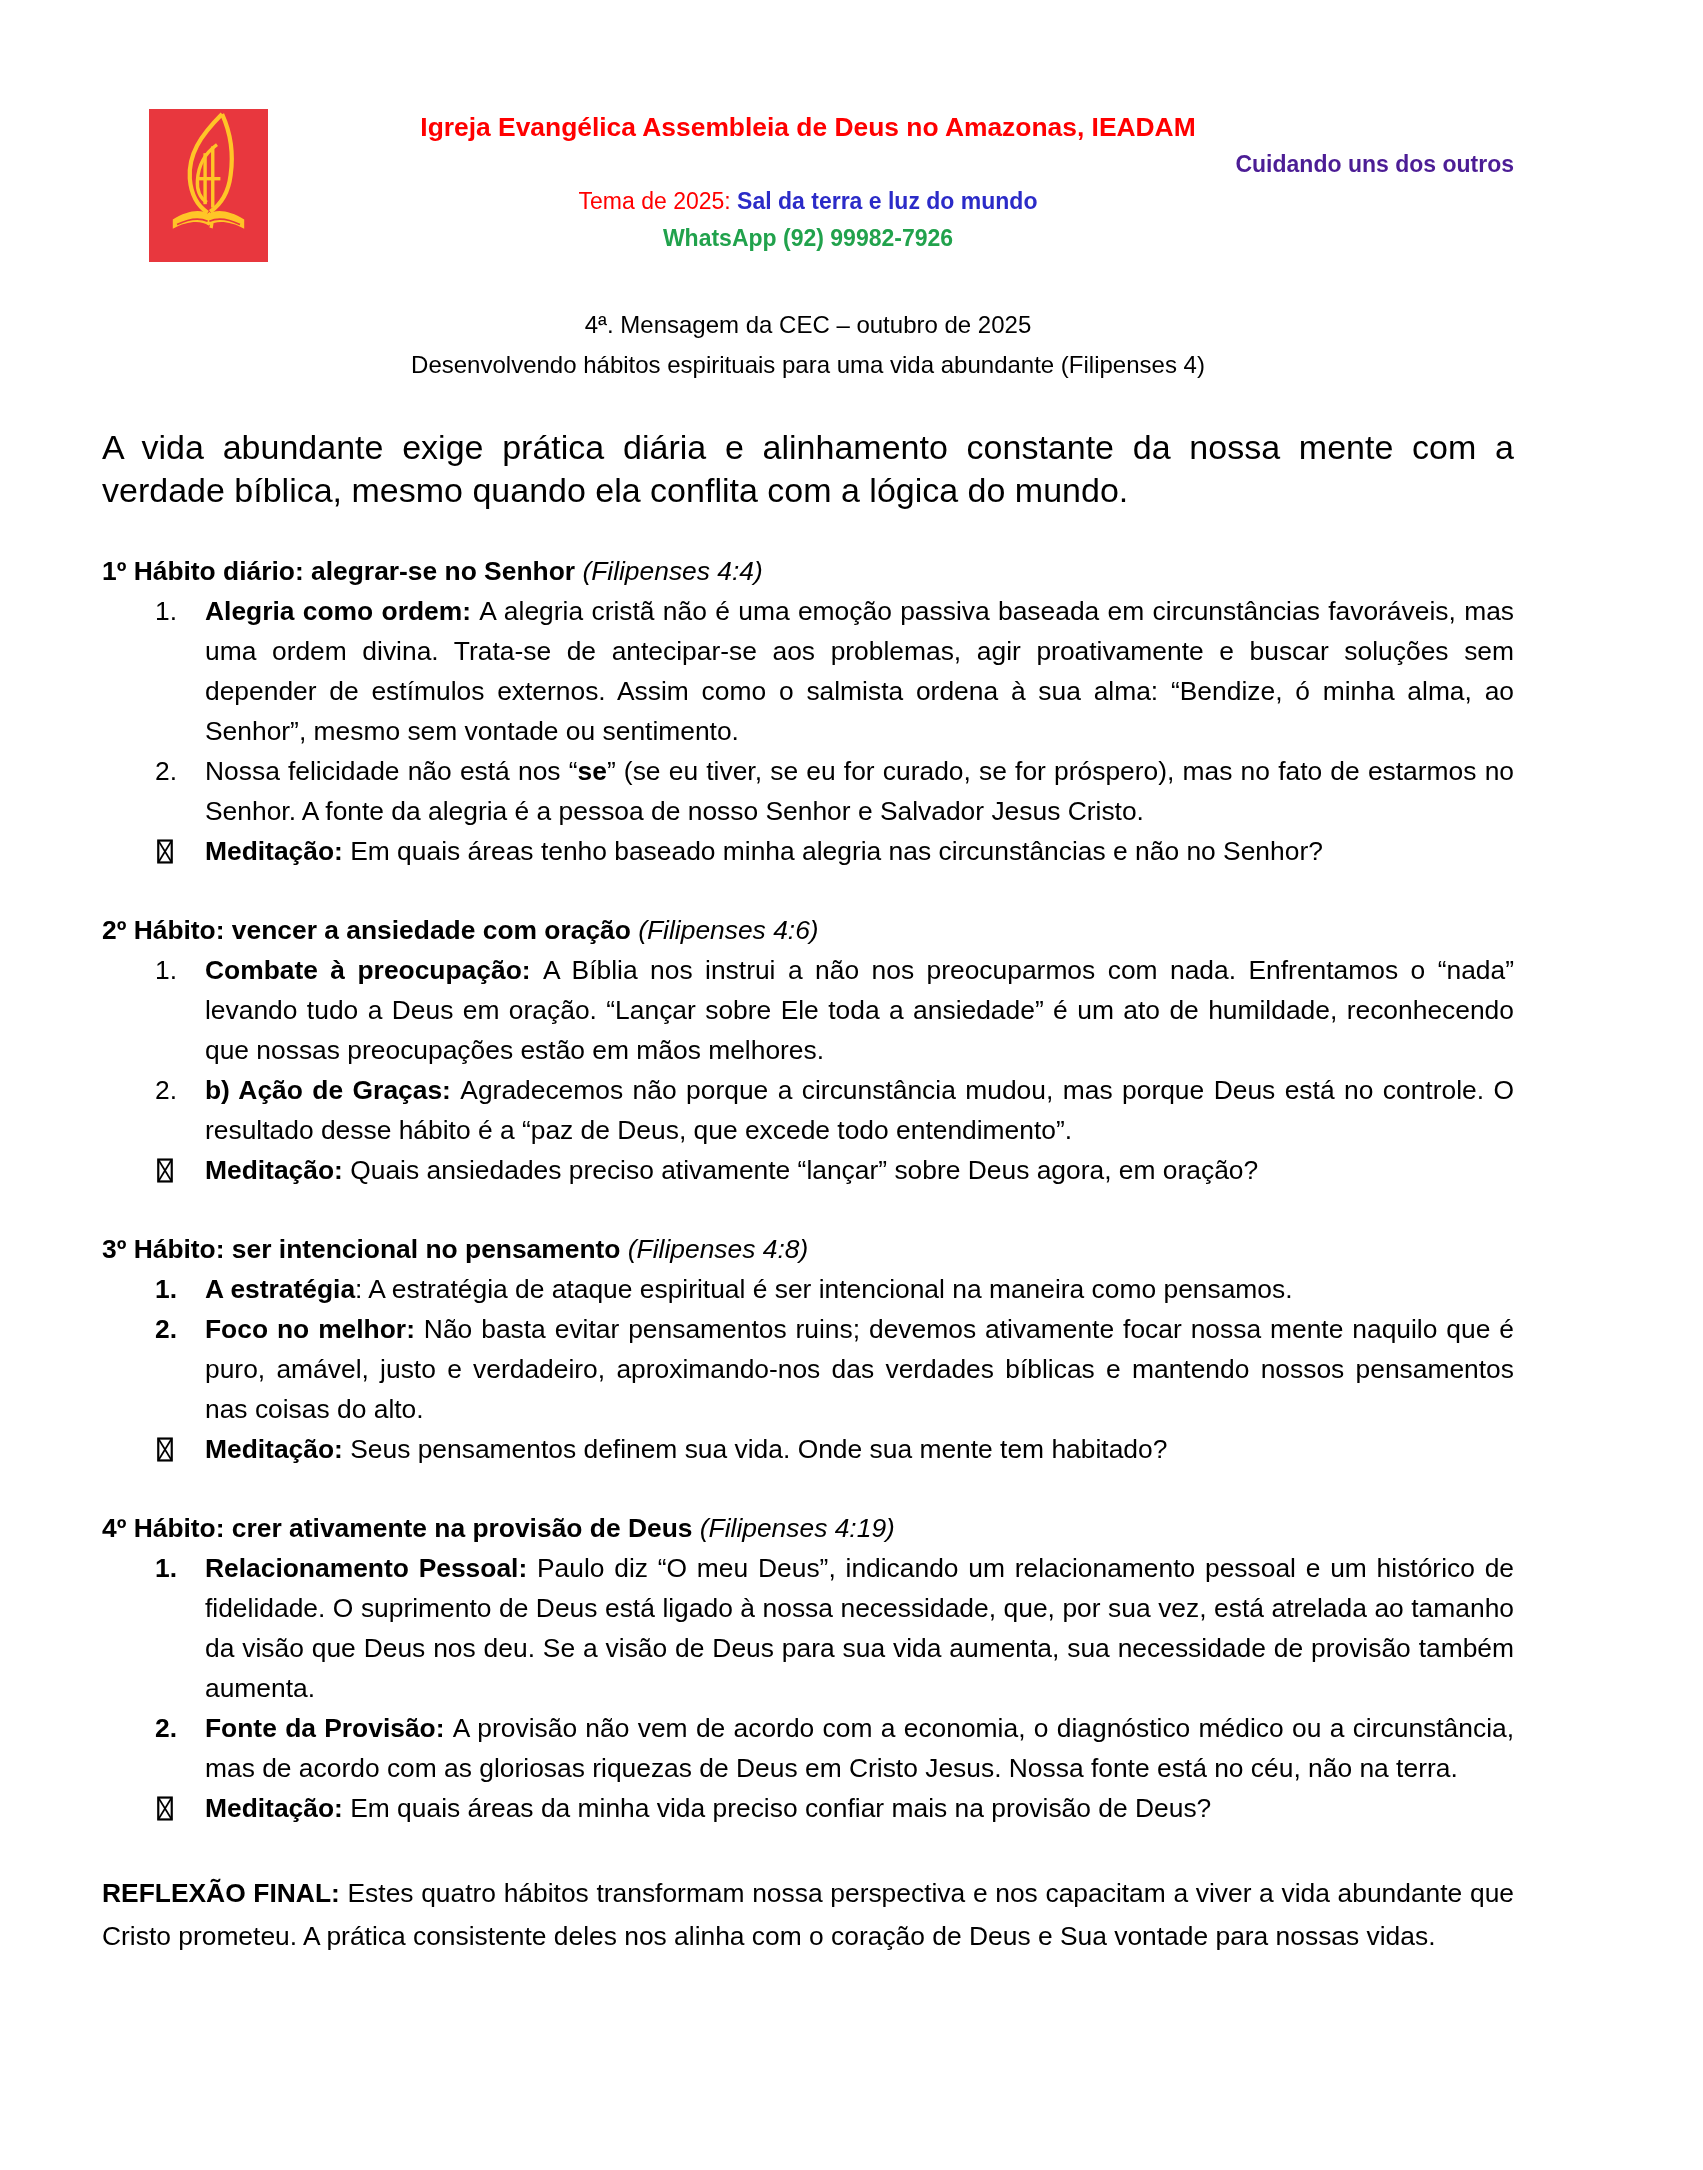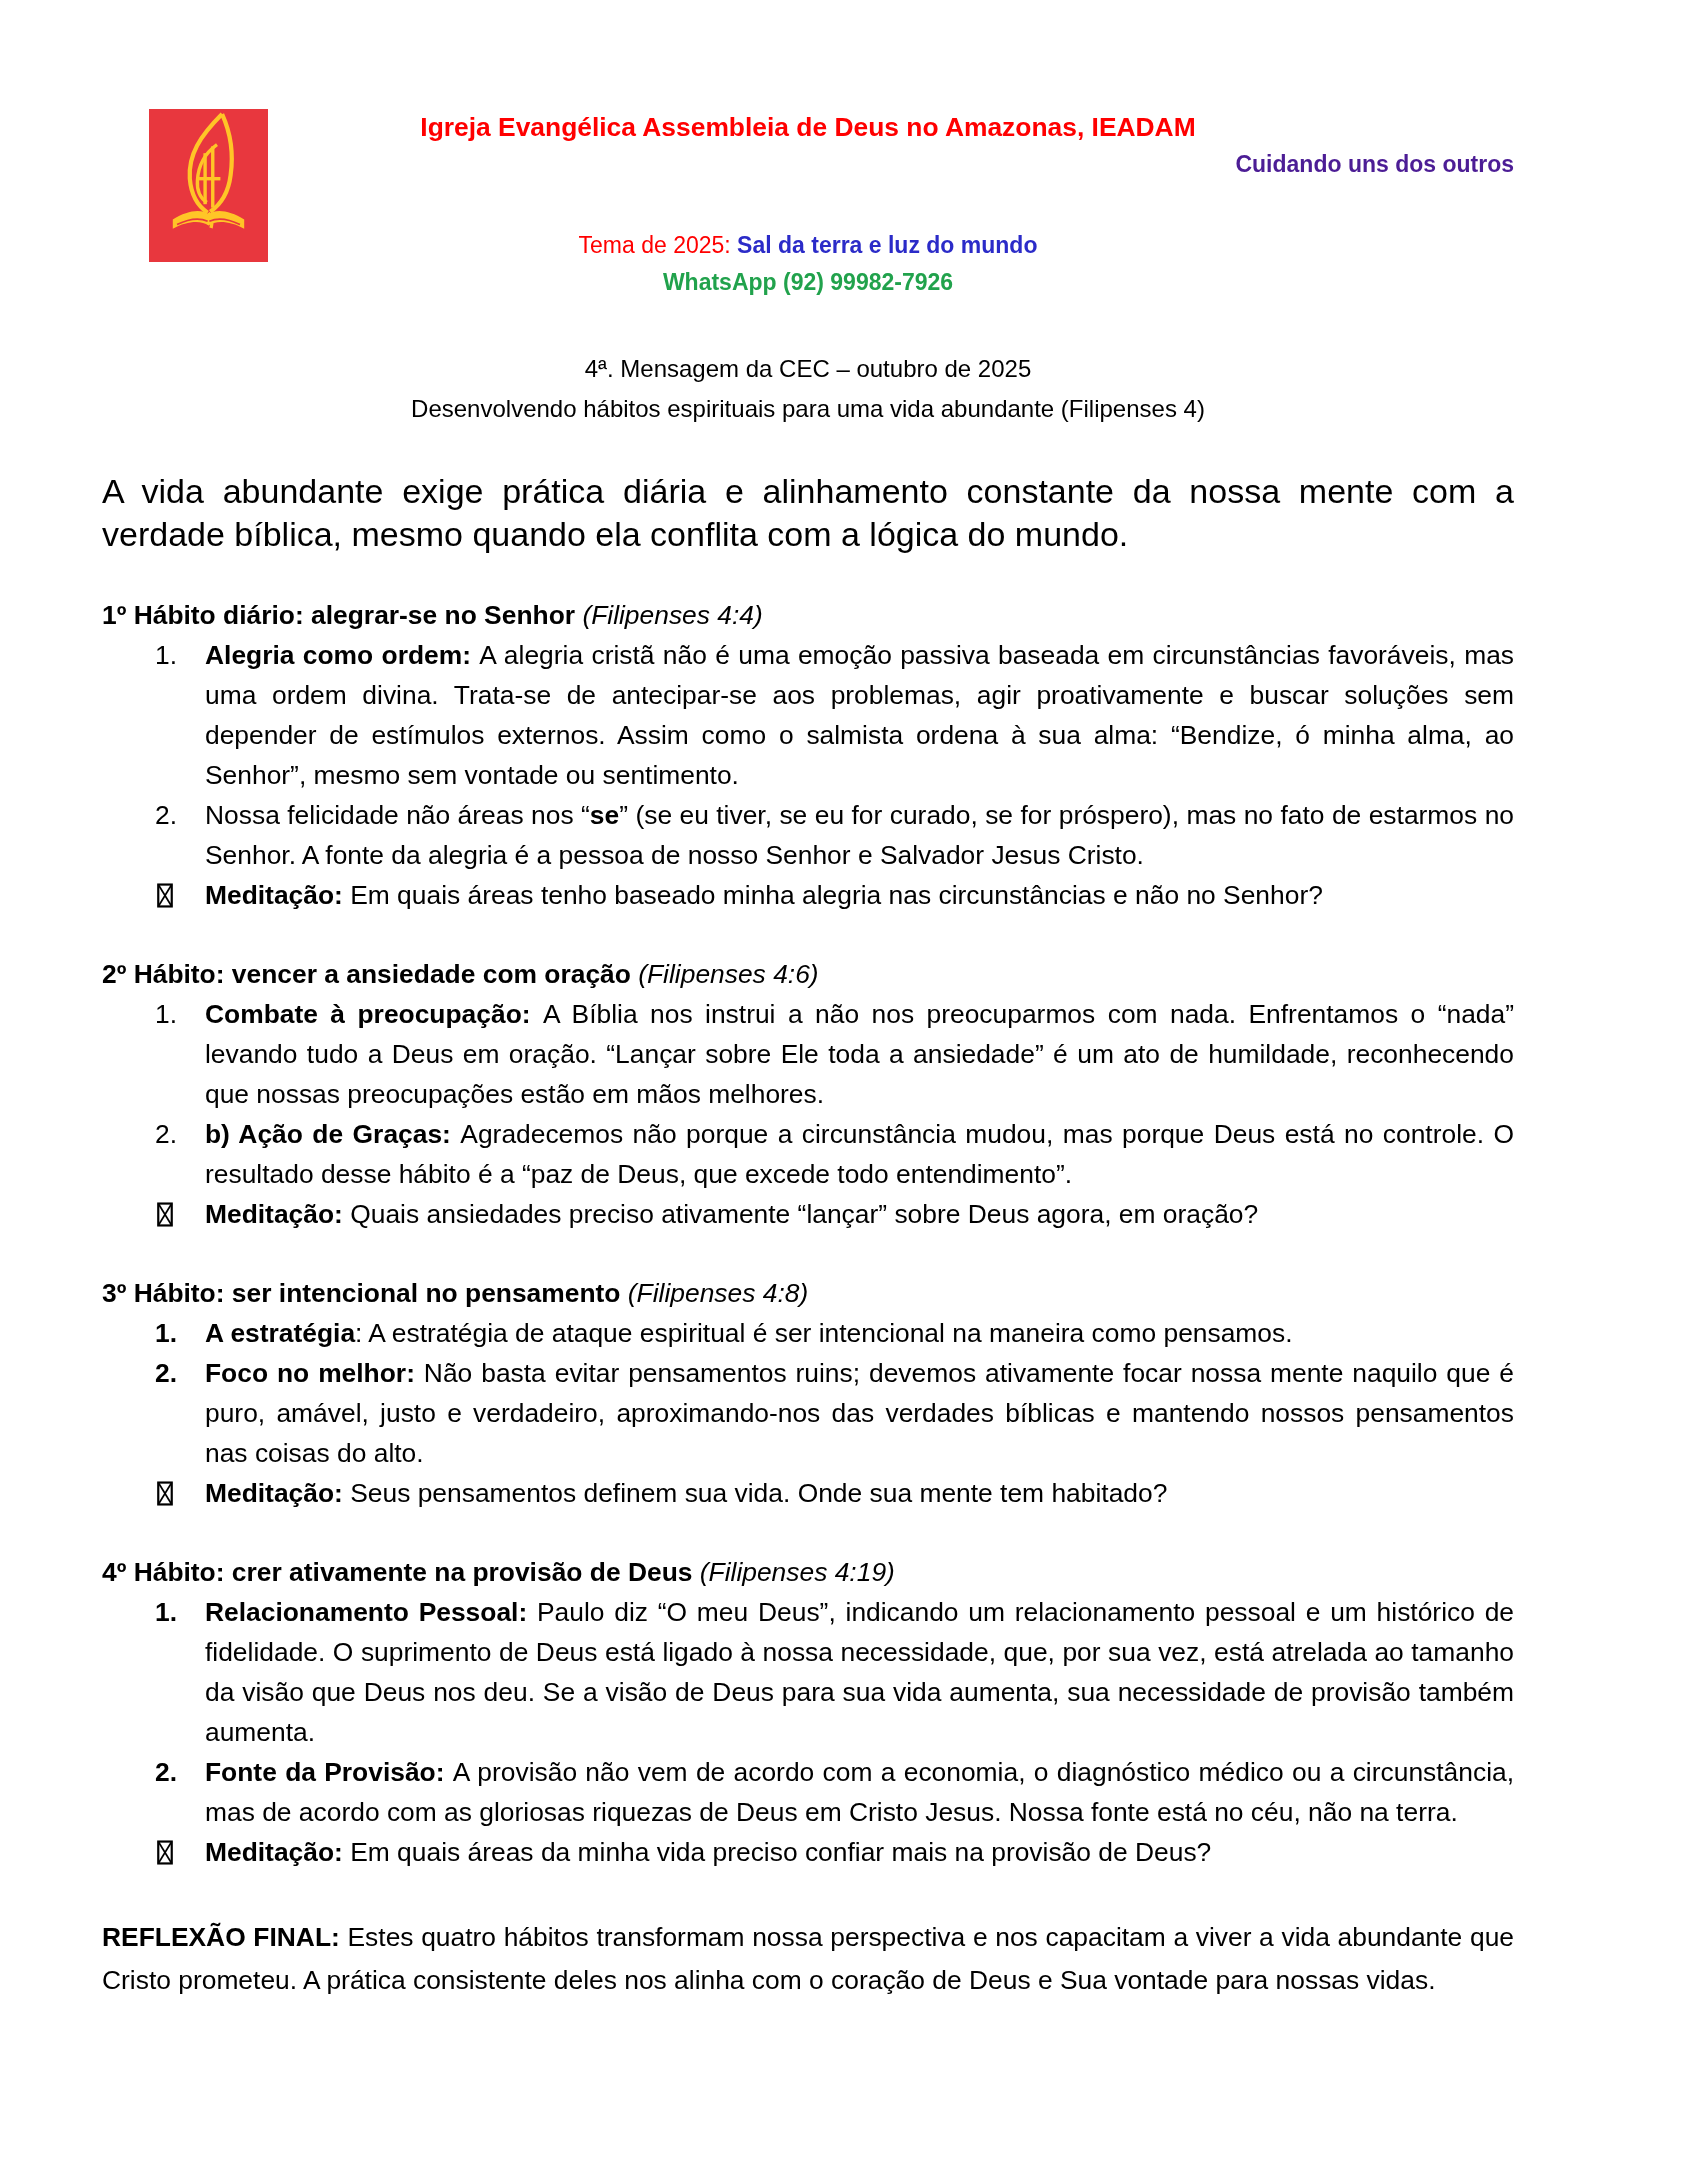--- a/index.html
+++ b/index.html
@@ -18,21 +18,21 @@
   }
   
   .doc-header { position: relative; text-align: center; }
   .logo {
     position: absolute; left: 47px; top: 0;
     width: 119px; height: 153px; display: block;
   }
   .hline { line-height: 37px; }
   .h-title   { color: #ff0000; font-weight: bold; font-size: 26.4px; }
   .h-sub     { color: #4c1d95; font-weight: bold; font-size: 23px; text-align: right; }
-  .h-theme   { font-size: 23px; margin-top: 44px; }
+  .h-theme   { font-size: 23px; }
   .h-theme .lbl { color: #ff0000; }
   .h-theme .val { color: #2b2bc8; font-weight: bold; }
   .h-links   { font-size: 25px; }
   .h-links a { color: #1f3864; text-decoration: underline; cursor: pointer; }
   .h-links a + a { margin-left: 36px; }
   .h-whats   { color: #21a24c; font-weight: bold; font-size: 23px; }
   
   .msg-title { margin-top: 48px; text-align: center; font-size: 24px; line-height: 40px; }
   
   .intro { margin-top: 41px; font-size: 34px; line-height: 43px; text-align: justify; }
@@ -88,21 +88,21 @@
   <p class="intro">A vida abundante exige prática diária e alinhamento constante da nossa mente com a verdade bíblica, mesmo quando ela conflita com a lógica do mundo.</p>
 
   <div class="section">
     <h2 class="sec-head"><span class="b">1º Hábito diário: alegrar-se no Senhor </span><span class="i">(Filipenses 4:4)</span></h2>
     <div class="li">
       <span class="marker">1.</span>
       <p><span class="b">Alegria como ordem: </span><span>A alegria cristã não é uma emoção passiva baseada em circunstâncias favoráveis, mas uma ordem divina. Trata-se de antecipar-se aos problemas, agir proativamente e buscar soluções sem depender de estímulos externos. Assim como o salmista ordena à sua alma: </span><span class="i">“Bendize, ó minha alma, ao Senhor”</span><span>, mesmo sem vontade ou sentimento.</span></p>
     </div>
     <div class="li">
       <span class="marker">2.</span>
-      <p><span>Nossa felicidade não áreas nos “</span><span class="b">se</span><span>” (se eu tiver, se eu for curado, se for próspero), mas no fato de estarmos no Senhor. A fonte da alegria é a pessoa de nosso Senhor e Salvador Jesus Cristo.</span></p>
+      <p><span>Nossa felicidade não está nos “</span><span class="b">se</span><span>” (se eu tiver, se eu for curado, se for próspero), mas no fato de estarmos no Senhor. A fonte da alegria é a pessoa de nosso Senhor e Salvador Jesus Cristo.</span></p>
     </div>
     <div class="li">
       <span class="tofu"><svg width="16" height="25" viewBox="0 0 19 29">
             <rect x="1.5" y="1.5" width="16" height="26" fill="none" stroke="#000" stroke-width="2.6"></rect>
             <line x1="1.5" y1="1.5" x2="17.5" y2="27.5" stroke="#000" stroke-width="2"></line>
             <line x1="17.5" y1="1.5" x2="1.5" y2="27.5" stroke="#000" stroke-width="2"></line>
           </svg></span>
       <p><span class="b">Meditação: </span><span class="i">Em quais áreas tenho baseado minha alegria nas circunstâncias e não no Senhor?</span></p>
     </div>
   </div>

